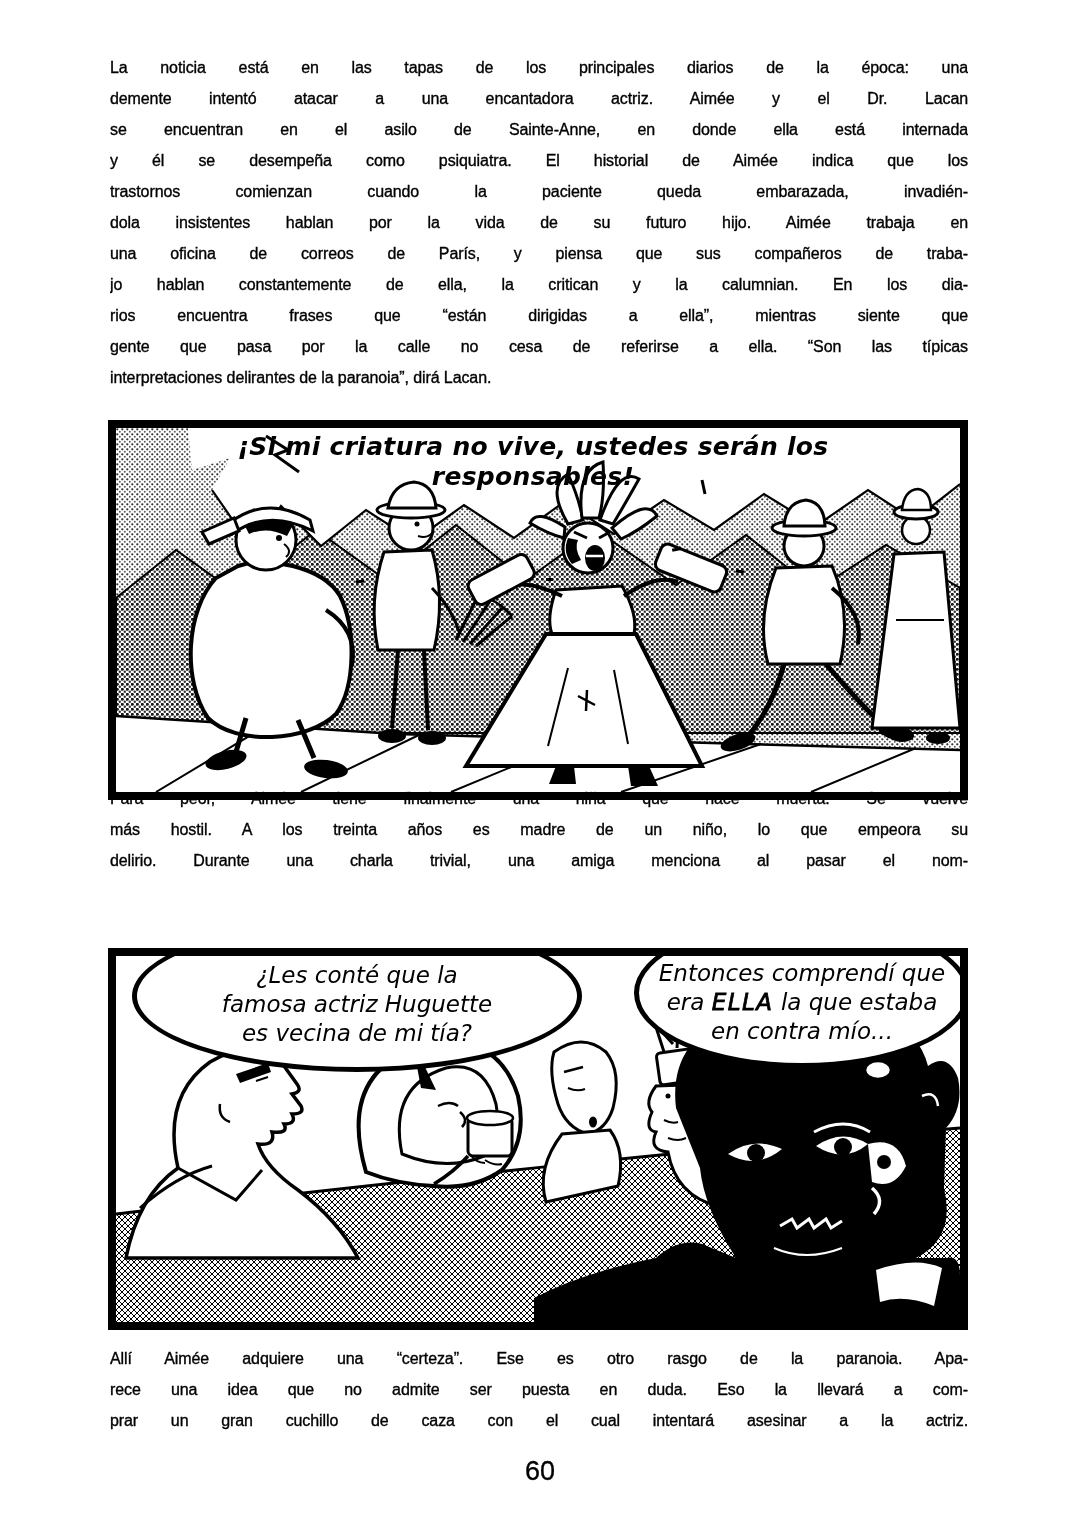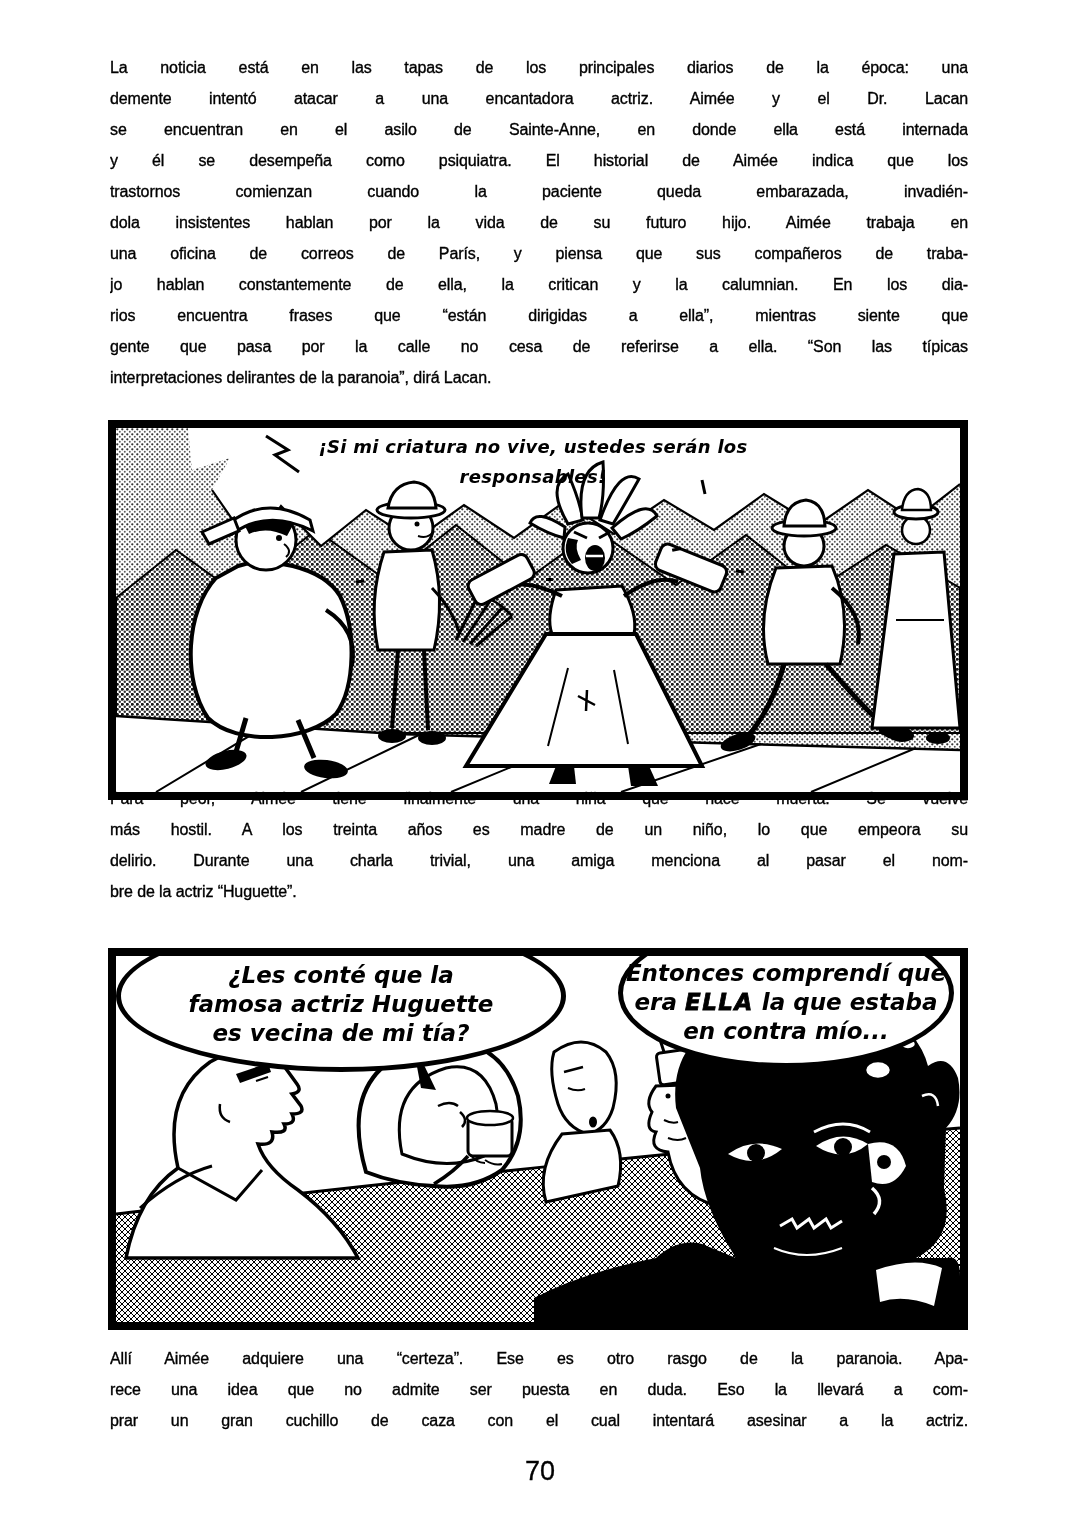--- a/index.html
+++ b/index.html
@@ -10,25 +10,25 @@
   .para{position:absolute;left:110px;width:858px;font-size:16px;line-height:31px;
         letter-spacing:-0.1px;-webkit-text-stroke:0.35px #000;}
   .pline{text-align:justify;text-align-last:justify;max-height:31px;overflow:hidden;}
   .pline.lastline{text-align-last:left;}
   .panel{position:absolute;left:108px;border:8px solid #000;background:#fff;overflow:hidden;}
   #panel1{top:420px;width:844px;height:364px;}
   #panel2{top:948px;width:844px;height:366px;}
   .panel svg{position:absolute;left:0;top:0;}
   .bubble-caption{position:absolute;left:62px;top:4px;width:710px;text-align:center;
     font-family:"DejaVu Sans",sans-serif;font-style:italic;font-weight:bold;
-    font-size:18px;line-height:30px;letter-spacing:0.3px;z-index:5;}
+    font-size:25px;line-height:30px;letter-spacing:0.3px;z-index:5;}
   .bubble{position:absolute;background:#fff;border:5px solid #000;border-radius:50%;
     display:flex;flex-direction:column;justify-content:center;
-    font-family:"DejaVu Sans",sans-serif;font-style:italic;font-weight:bold;
-    font-size:23px;line-height:29px;z-index:5;box-sizing:border-box;text-align:center;}
+    font-family:"DejaVu Sans",sans-serif;font-style:italic;font-weight:normal;
+    font-size:23px;line-height:29px;z-index:5;box-sizing:border-box;text-align:center;margin-left:16px;}
   #bubbleL{left:0px;top:-36px;width:450px;height:152px;padding-top:16px;}
   #bubbleR{left:502px;top:-38px;width:336px;height:150px;padding-top:18px;}
   .shout{letter-spacing:1.5px;-webkit-text-stroke:0.8px #000;}
   .footer-num{position:absolute;top:1456px;left:0;width:100%;text-align:center;font-size:27px;
     -webkit-text-stroke:0.3px #000;}
   .footer-url{position:absolute;top:1550px;left:0;width:100%;text-align:center;font-size:24px;}
 </style>
 </head>
 <body>
 
@@ -168,21 +168,20 @@
     <div class="bubble-caption">
       <div>¡Si mi criatura no vive, ustedes serán los</div>
       <div>responsables!</div>
     </div>
   </div>
 
   <div class="para" style="top:783px;">
     <div class="pline">Para peor, Aimée tiene finalmente una niña que nace muerta. Se vuelve</div>
     <div class="pline">más hostil. A los treinta años es madre de un niño, lo que empeora su</div>
     <div class="pline">delirio. Durante una charla trivial, una amiga menciona al pasar el nom-</div>
-    <div class="pline lastline">bre de la actriz “Huguette”.</div>
   </div>
 
   <div class="panel" id="panel2">
     <svg width="844" height="366" viewBox="0 0 844 366">
       <rect width="844" height="366" fill="#fff"></rect>
 
       <g>
         <path d="M0,258 C180,238 520,198 844,172 L844,366 L0,366 Z" fill="url(#xh2)"></path>
         <path d="M0,258 C180,238 520,198 844,172" stroke="#000" stroke-width="3" fill="none"></path>
       </g>
@@ -276,16 +275,16 @@
       <div>en contra mío...</div>
     </div>
   </div>
 
   <div class="para" style="top:1343px;">
     <div class="pline">Allí Aimée adquiere una “certeza”. Ese es otro rasgo de la paranoia. Apa-</div>
     <div class="pline">rece una idea que no admite ser puesta en duda. Eso la llevará a com-</div>
     <div class="pline">prar un gran cuchillo de caza con el cual intentará asesinar a la actriz.</div>
   </div>
 
-  <div class="footer-num">70</div>
+  <div class="footer-num">60</div>
   <div class="footer-url">www.esnips.com/web/Psique</div>
 
 </div>
 
 </body></html>

